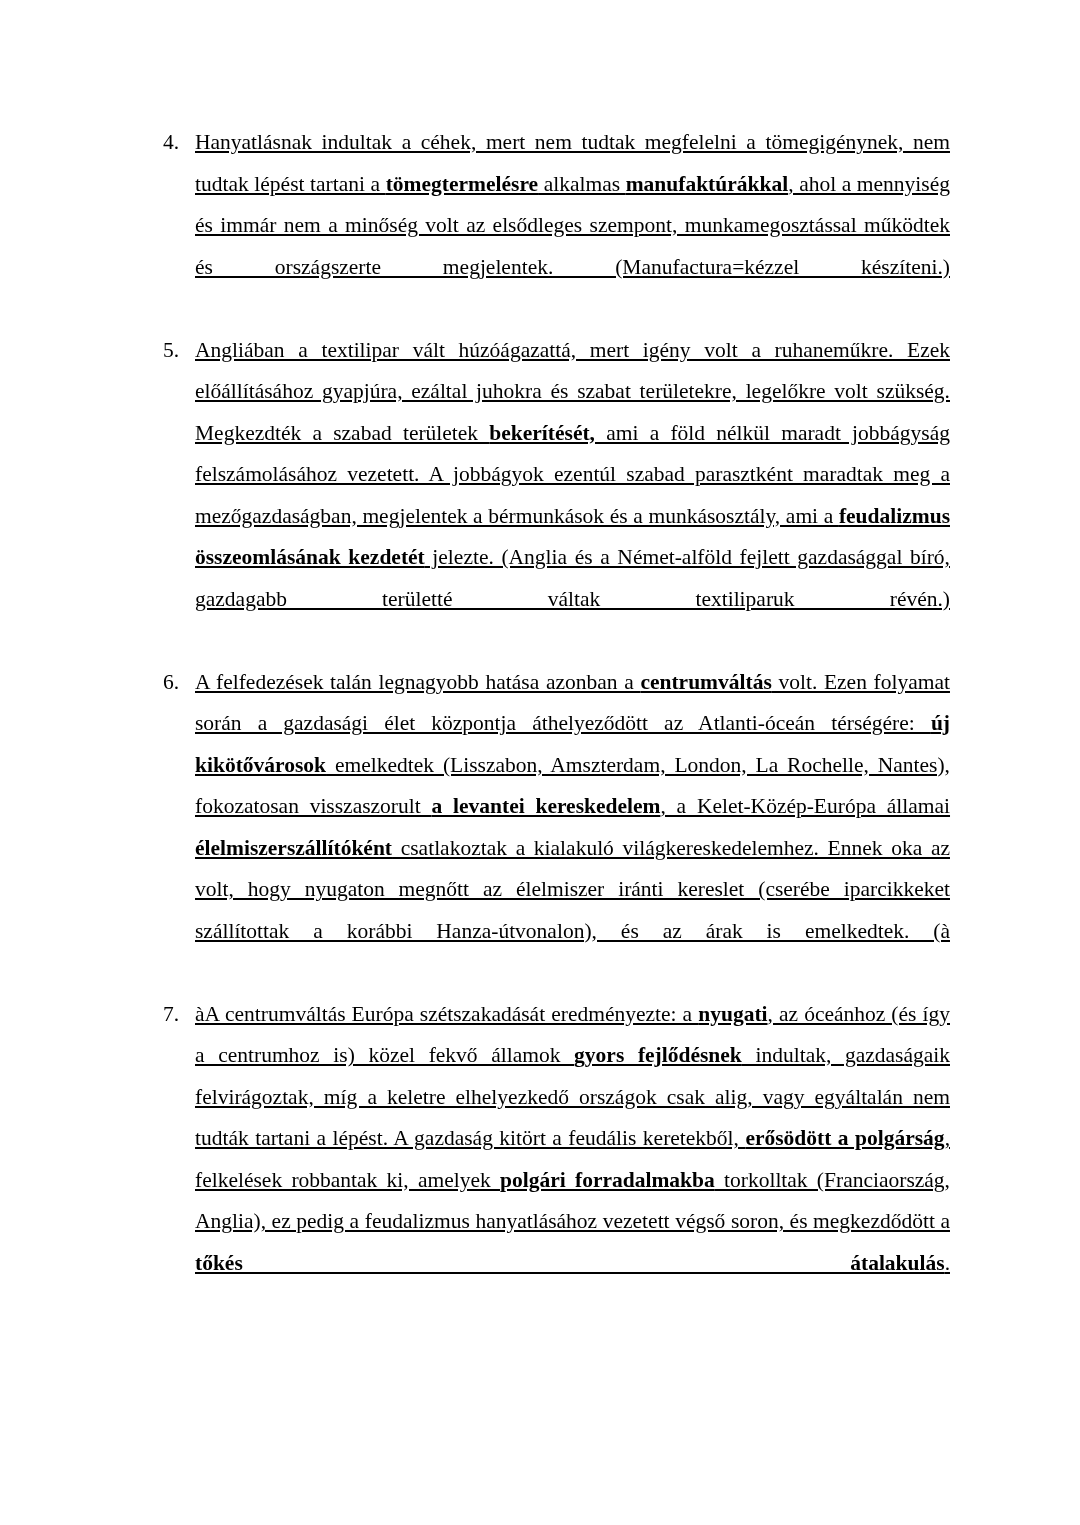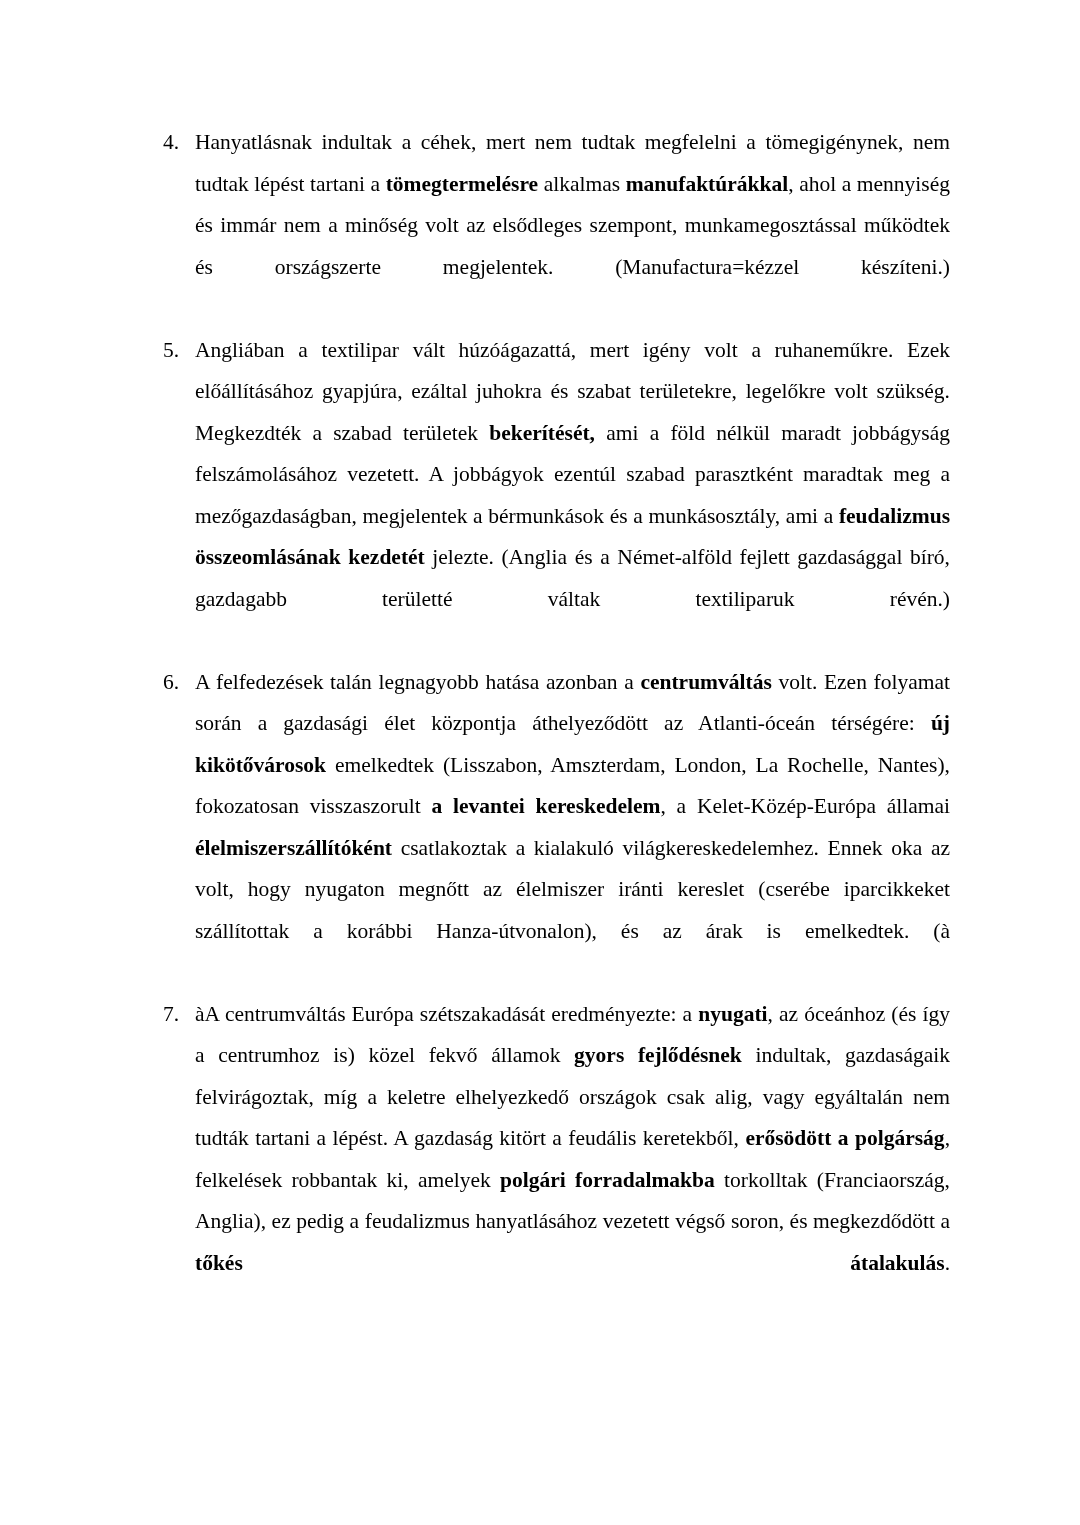--- a/index.html
+++ b/index.html
@@ -44,20 +44,21 @@
     position: absolute;
     left: 0;
     top: 0;
     width: 26px;
     text-align: left;
     font-size: 21.5px;
     line-height: 41.5px;
   }
   .item-body {
     display: block;
+    text-decoration: underline;
   }
   .b {
     font-weight: bold;
   }
   
   .item-body::after {
     content: "";
     display: inline-block;
     width: 100%;
   }

